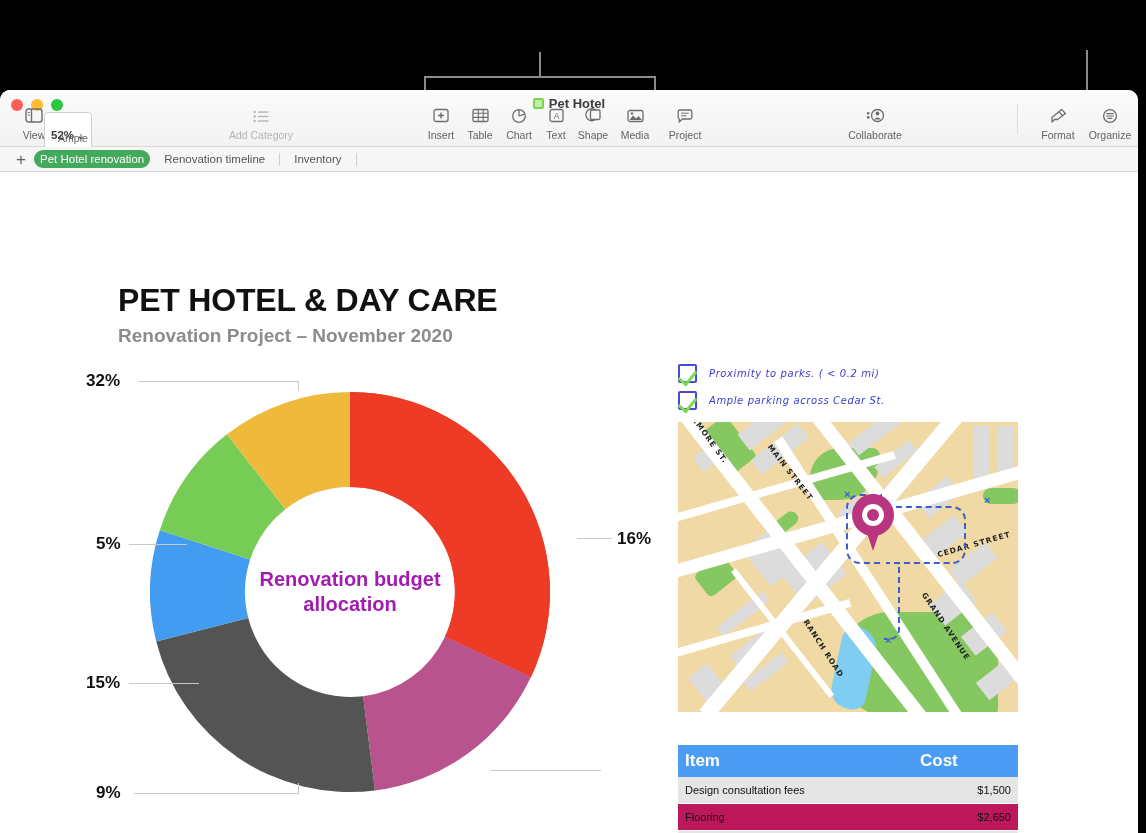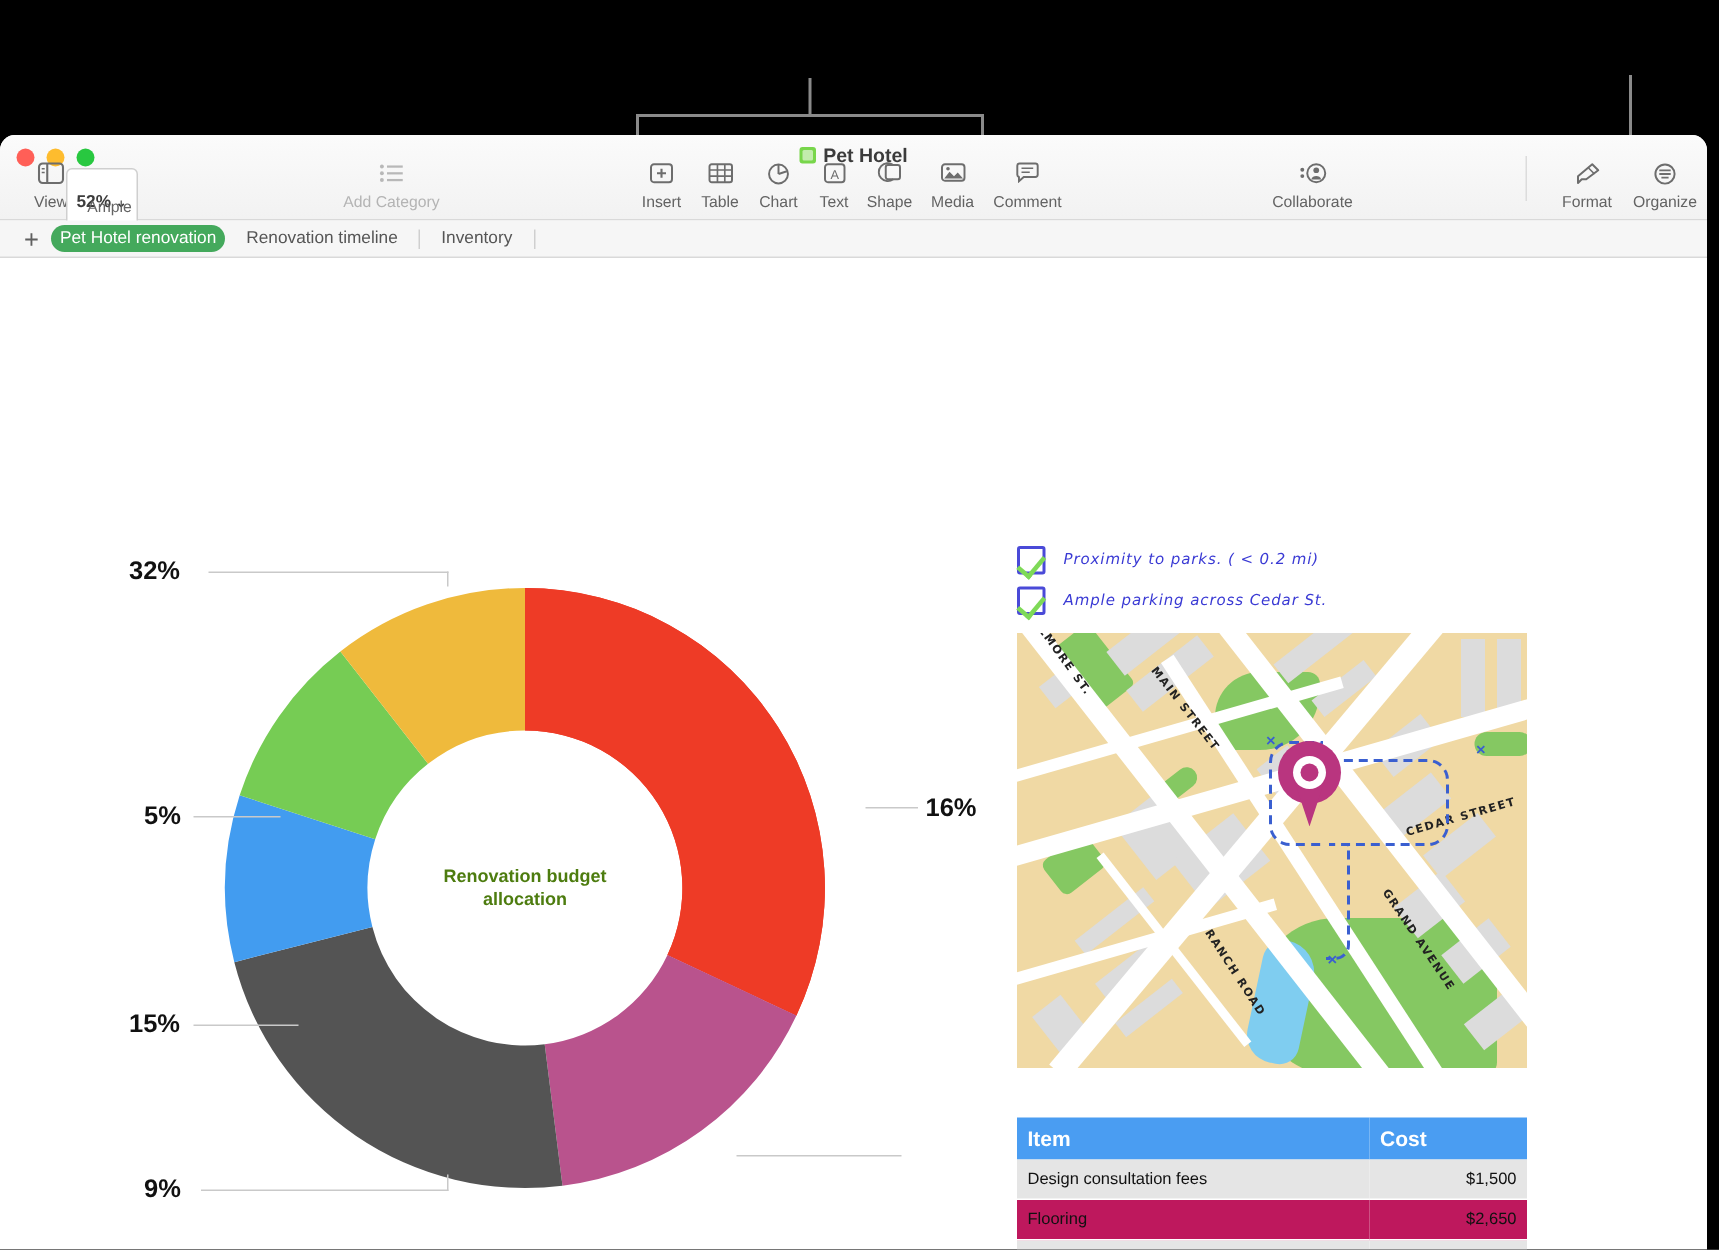--- a/index.html
+++ b/index.html
@@ -85,21 +85,21 @@
 
   
   #heading { position: absolute; left: 118px; top: 110px; }
   #h1 { font-size: 32px; font-weight: bold; color: #111; letter-spacing: -0.2px; }
   #h2 { font-size: 19px; font-weight: bold; color: #8c8c8c; margin-top: 6px; }
 
   
   #donut-wrap { position: absolute; left: 120px; top: 190px; width: 460px; height: 460px; }
   #donut-center {
     position: absolute; left: 50%; top: 50%; transform: translate(-50%,-50%);
-    width: 200px; text-align: center; font-size: 12px; font-weight: bold; color: #4d7c0f;
+    width: 200px; text-align: center; font-size: 20px; font-weight: bold; color: #a21caf;
     line-height: 1.25;
   }
   .pct { position: absolute; font-size: 17px; font-weight: bold; color: #111; }
   .leader { position: absolute; background: #c9c9c9; height: 1px; }
 
   
   #redcircle {
     position: absolute; left: 602px; top: 664px; width: 68px; height: 56px;
     border: 3px solid #e23b2e; border-radius: 50%;
     transform: rotate(-7deg);
@@ -154,21 +154,21 @@
   }
   .dashpath { position: absolute; border-style: dashed; border-color: #3a5fd0; }
 
   
   #costtable {
     position: absolute; left: 678px; top: 573px;
     width: 340px; border-collapse: collapse; font-size: 11px; color: #111;
   }
   #costtable th {
     background: #4a9df2; color: #fff; font-weight: bold; text-align: left;
-    padding: 6px 7px; font-size: 14px;
+    padding: 6px 7px; font-size: 17px;
   }
   #costtable th.c { text-align: left; }
   #costtable td { padding: 7px; border-bottom: 1px solid #fff; }
   #costtable td.num { text-align: right; }
   #costtable tr.alt td { background: #be185d; }
   #costtable tr.plain td { background: #e5e5e5; }
 </style>
 </head>
 <body>
 
@@ -287,21 +287,21 @@
         <span class="lbl">Media</span>
       </div>
       <div class="tb-item" style="left:653px;">
         <span class="glyph">
           <svg width="16" height="14" viewBox="0 0 16 14">
               <path d="M1.2 2.5 A1.6 1.6 0 0 1 2.8 1 H13.2 A1.6 1.6 0 0 1 14.8 2.5 V8.5 A1.6 1.6 0 0 1 13.2 10 H5.5 L2.3 12.8 V10 H2.8 A1.6 1.6 0 0 1 1.2 8.5 Z" fill="none" stroke="#6d6d6d" stroke-width="1.3"></path>
               <line x1="4" y1="4.2" x2="11.8" y2="4.2" stroke="#6d6d6d" stroke-width="1"></line>
               <line x1="4" y1="6.8" x2="9.5" y2="6.8" stroke="#6d6d6d" stroke-width="1"></line>
             </svg>
         </span>
-        <span class="lbl">Comment</span>
+        <span class="lbl">Project</span>
       </div>
 
       <div class="tb-item" style="left:835px; width:80px;">
         <span class="glyph">
           <svg width="20" height="15" viewBox="0 0 20 15">
               <circle cx="12.5" cy="7.5" r="6" fill="none" stroke="#6d6d6d" stroke-width="1.3"></circle>
               <circle cx="12.5" cy="5.5" r="1.9" fill="#6d6d6d"></circle>
               <path d="M9.2 11.6 a3.5 3.3 0 0 1 6.6 0" fill="#6d6d6d"></path>
               <circle cx="3.2" cy="5.2" r="1.3" fill="#6d6d6d"></circle>
               <circle cx="3.2" cy="9.4" r="1.3" fill="#6d6d6d"></circle>
@@ -339,20 +339,24 @@
       <div id="plus">+</div>
       <div class="tab active">Pet Hotel renovation</div>
       <div class="tab">Renovation timeline</div>
       <div class="tabdiv"></div>
       <div class="tab">Inventory</div>
       <div class="tabdiv"></div>
     </div>
 
     <div id="canvas">
 
+      <div id="heading">
+        <div id="h1">PET HOTEL &amp; DAY CARE</div>
+        <div id="h2">Renovation Project – November 2020</div>
+      </div>
 
       <div id="donut-wrap">
         <svg width="460" height="460" viewBox="0 0 460 460">
           <g transform="translate(230,230)">
 
             <path d="M 0 -200 A 200 200 0 0 1 180.9 85.2 L 94.9 44.7 A 105 105 0 0 0 0 -105 Z" fill="#ee3b26" transform="rotate(0)"></path>
           </g>
 
           <g transform="translate(230,230)">
 

